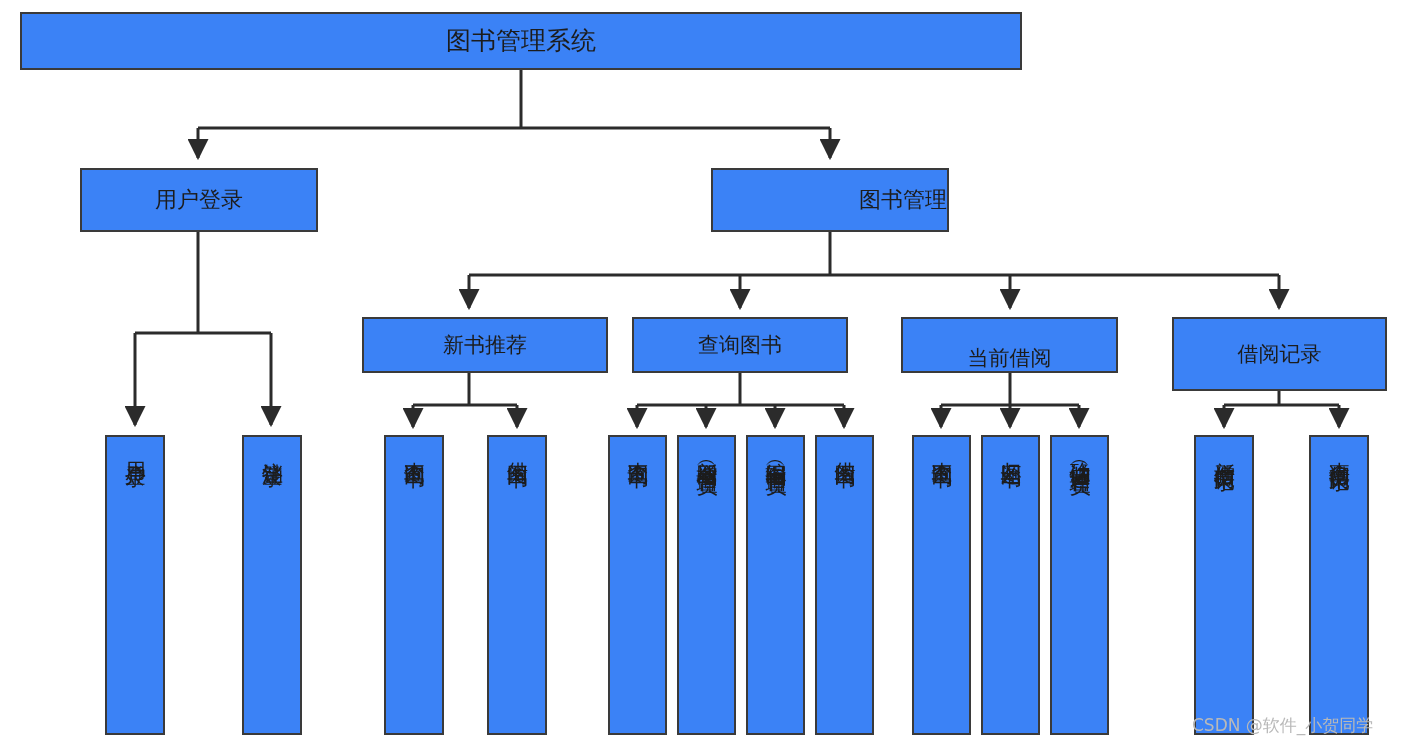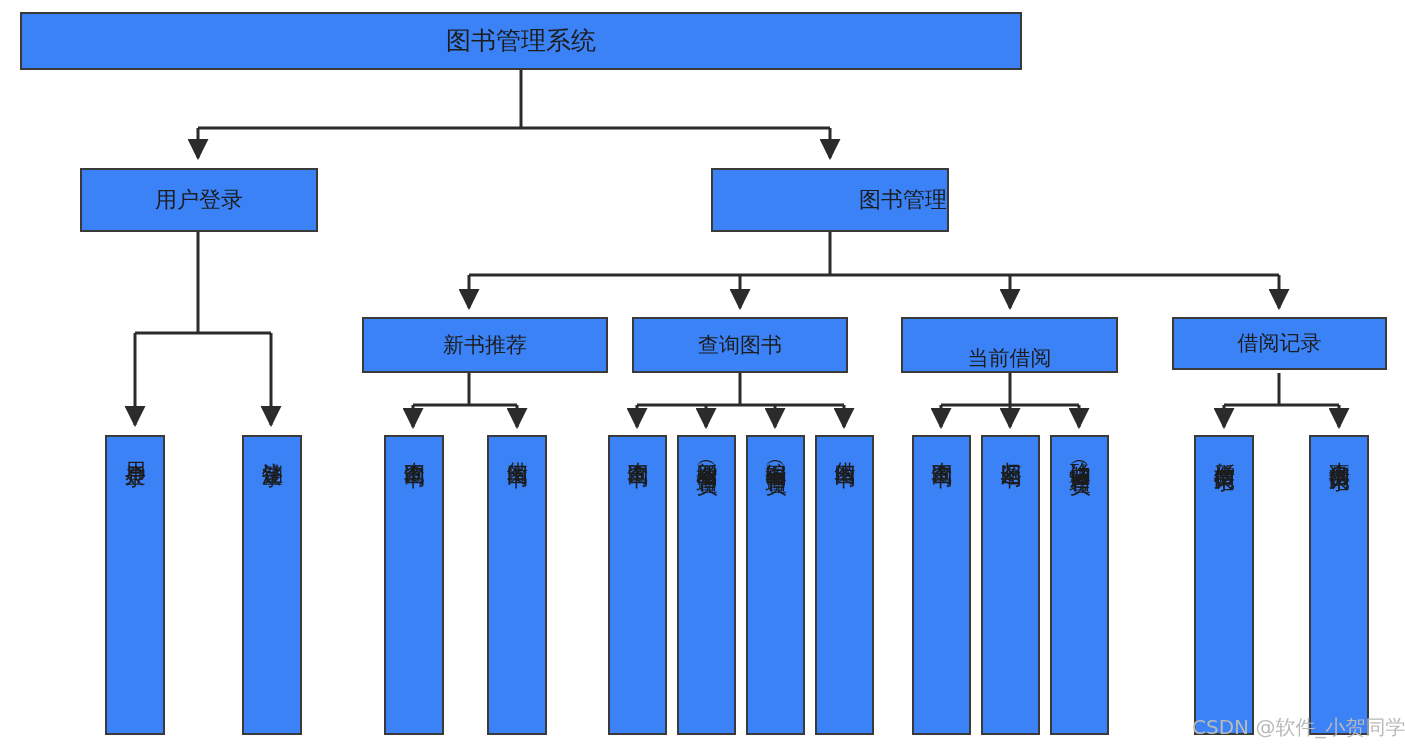--- a/index.html
+++ b/index.html
@@ -53,21 +53,21 @@
     line-height: 1;
   }
   .lvl0 { font-size: 25px; }
   .lvl1 { font-size: 22px; }
   .lvl2 { font-size: 21px; }
   .leaf { font-size: 21px; }
   #watermark {
     position: absolute;
     left: 1192px;
     top: 714px;
-    font-size: 20px;
+    font-size: 17px;
     color: #b9b9b9;
     white-space: nowrap;
     font-family: "DejaVu Sans", "Liberation Sans", sans-serif;
   }
 </style>
 </head>
 <body>
 
 <div id="canvas">
 
@@ -138,21 +138,21 @@
   </div>
 
   <div class="node horizontal lvl2" style="left:632px; top:317px; width:216px; height:56px;">
     <span class="label">查询图书</span>
   </div>
 
   <div class="node horizontal lvl2" style="left:901px; top:317px; width:217px; height:56px;align-items:flex-end;">
     <span class="label">当前借阅</span>
   </div>
 
-  <div class="node horizontal lvl2" style="left:1172px; top:317px; width:215px; height:53px;">
+  <div class="node horizontal lvl2" style="left:1172px; top:317px; width:215px; height:74px;">
     <span class="label">借阅记录</span>
   </div>
 
   <div class="node vertical leaf" style="left:105px; top:435px; width:60px; height:300px;">
     <span class="label">用户登录</span>
   </div>
 
   <div class="node vertical leaf" style="left:242px; top:435px; width:60px; height:300px;">
     <span class="label">注销登录</span>
   </div>

